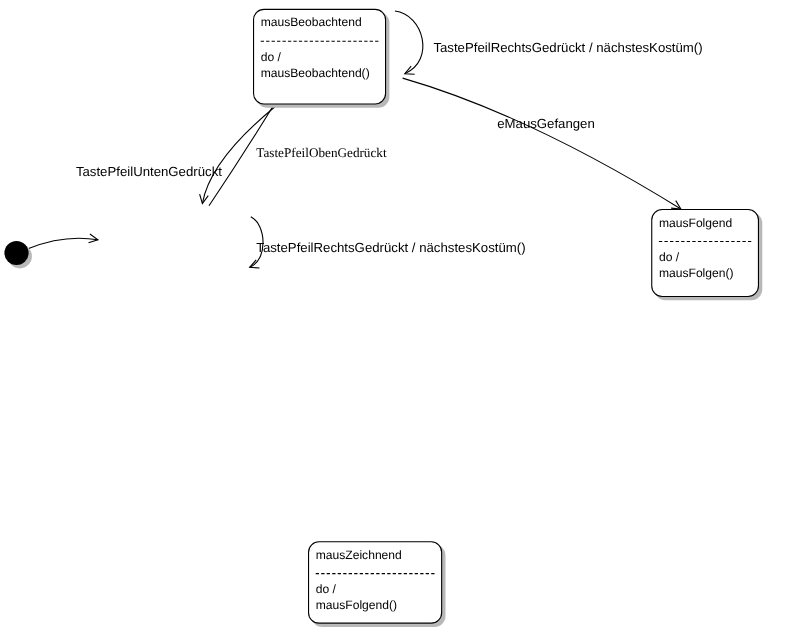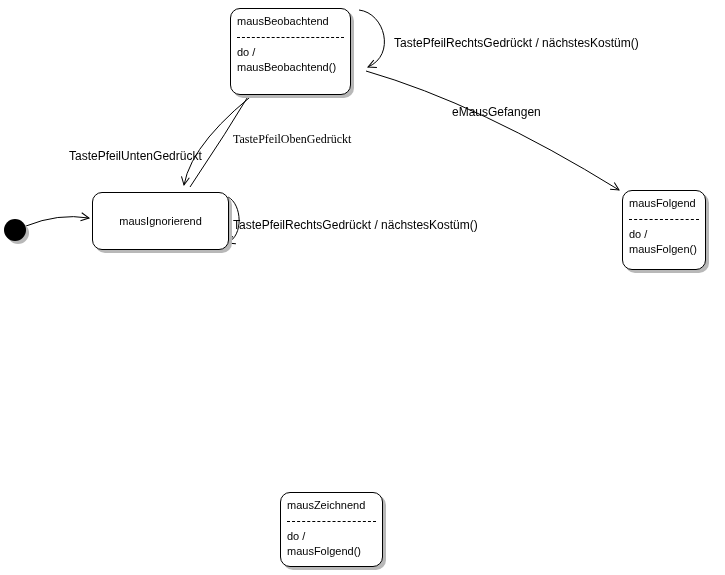--- a/index.html
+++ b/index.html
@@ -94,32 +94,29 @@
 
   <div class="initial-dot"></div>
 
   <div class="state" style="left:230px; top:8px; width:121px; height:87px;">
     <div class="sname">mausBeobachtend</div>
     <div class="sdiv"></div>
     <div class="sact">do /</div>
     <div class="sact">mausBeobachtend()</div>
   </div>
 
-  <div class="state simple" style="left:92px; top:192px; width:137px; height:58px;">
-    <div class="sname">mausIgnorierend</div>
-  </div>
 
-  <div class="state" style="left:622px; top:190px; width:84px; height:80px;">
+  <div class="state" style="left:592px; top:190px; width:98px; height:80px;">
     <div class="sname">mausFolgend</div>
     <div class="sdiv"></div>
     <div class="sact">do /</div>
     <div class="sact">mausFolgen()</div>
   </div>
 
-  <div class="state" style="left:280px; top:492px; width:103px; height:75px;">
+  <div class="state" style="left:280px; top:492px; width:122px; height:75px;">
     <div class="sname">mausZeichnend</div>
     <div class="sdiv"></div>
     <div class="sact">do /</div>
     <div class="sact">mausFolgend()</div>
   </div>
 
   <div class="elabel" style="left:69px; top:102px;margin-top:48px;">TastePfeilUntenGedrückt</div>
   <div class="elabel" style="left:233px; top:133px;font-family:Liberation Serif, serif;">TastePfeilObenGedrückt</div>
   <div class="elabel" style="left:394px; top:37px;">TastePfeilRechtsGedrückt / nächstesKostüm()</div>
   <div class="elabel" style="left:452px; top:106px;">eMausGefangen</div>

